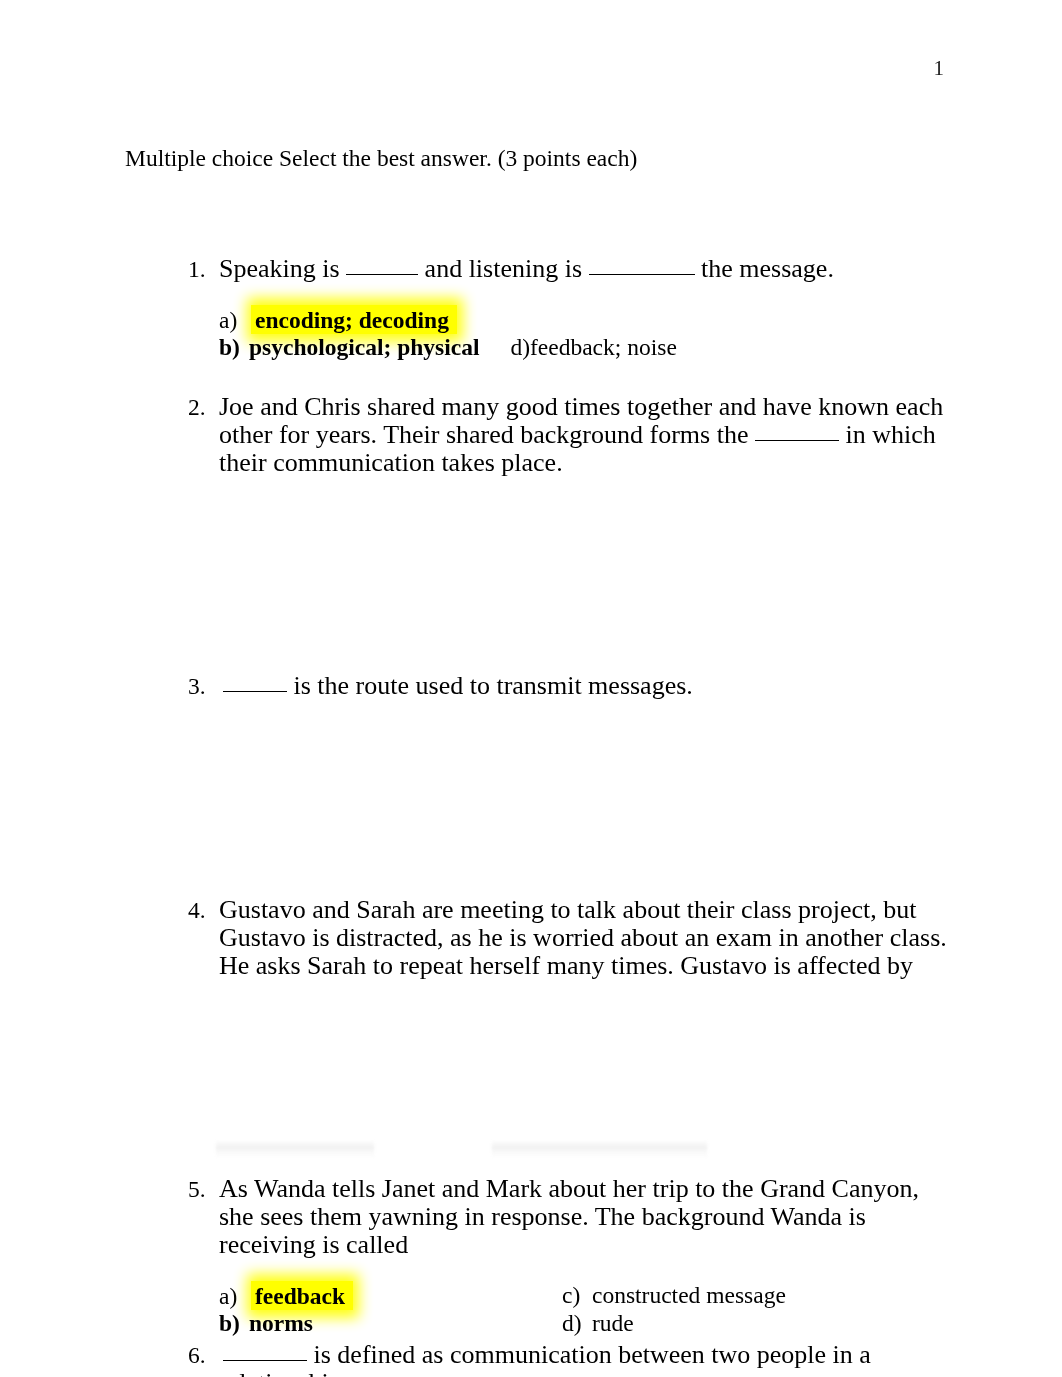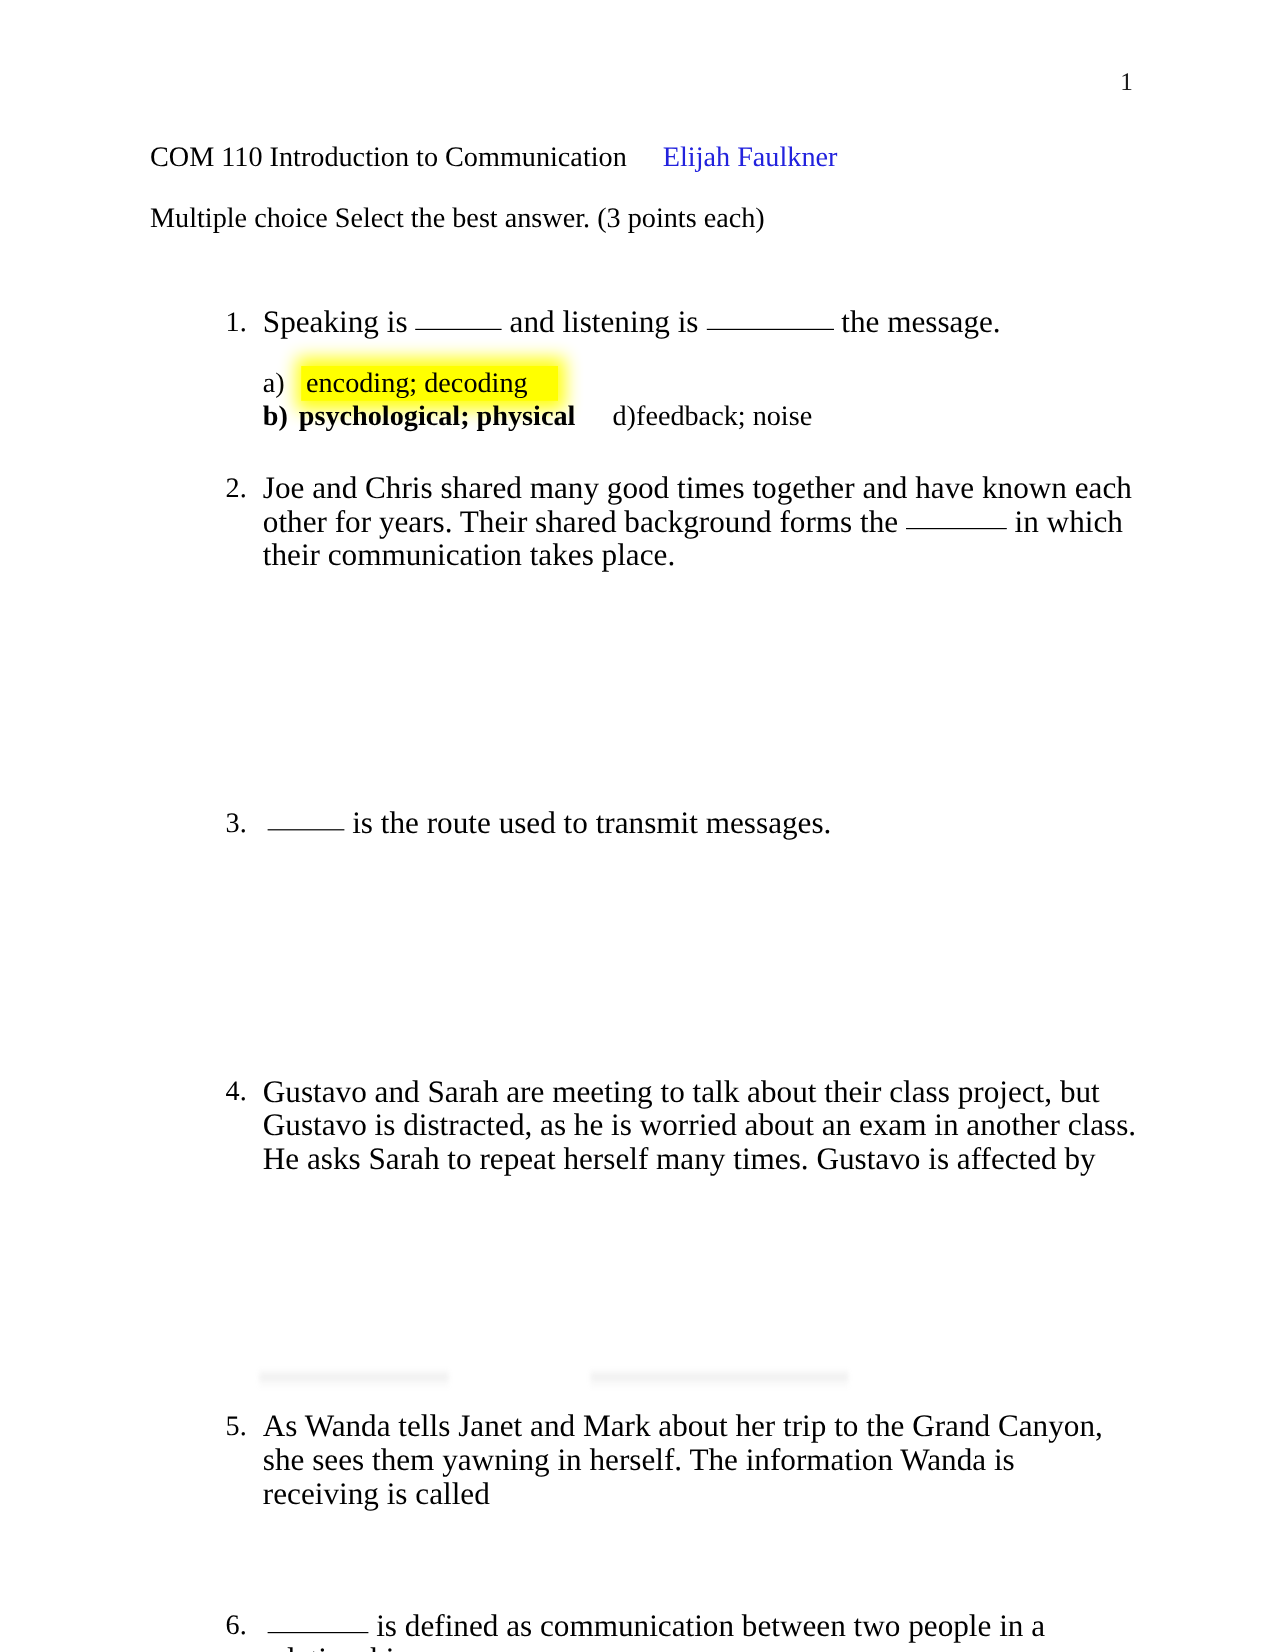--- a/index.html
+++ b/index.html
@@ -102,21 +102,22 @@
     display: inline-block;
     width: 30px;
   }
   .opt-a { left: 31px;  top: 0px; }
   .opt-b { left: 31px;  top: 28px; font-weight: bold; }
 
   
   .hl {
     position: relative;
     display: inline-block;
-    padding: 1px 27px 1px 6px;
+    padding: 1px 10px 1px 6px;
+    font-weight: bold;
   }
   .hl::before {
     content: "";
     position: absolute;
     left: -2px;
     top: -7px;
     right: -4px;
     bottom: -7px;
     background: #ffff00;
     filter: blur(7px);
@@ -150,21 +151,20 @@
   }
 </style>
 </head>
 <body>
 
 <div class="page">
 
   <div class="page-number">1</div>
 
   <div class="header-block">
-    <div class="header-line"><span>COM 110 Introduction to Communication</span><span class="student-name">Elijah Faulkner</span></div>
     <div class="instructions">Multiple choice Select the best answer. (3 points each)</div>
   </div>
 
   <div class="erased" style="left:216px; top:1140px; width:158px; height:18px;"></div>
   <div class="erased" style="left:492px; top:1140px; width:215px; height:18px;"></div>
 
   <div class="questions">
 
     <div class="question" style="top:255px;">
       <div class="q-row">
@@ -195,21 +195,27 @@
     <div class="question" style="top:896px;">
       <div class="q-row">
         <div class="q-num">4.</div>
         <div class="q-text">Gustavo and Sarah are meeting to talk about their class project, but Gustavo is distracted, as he is worried about an exam in another class. He asks Sarah to repeat herself many times. Gustavo is affected by</div>
       </div>
     </div>
 
     <div class="question" style="top:1175px;">
       <div class="q-row">
         <div class="q-num">5.</div>
-        <div class="q-text">As Wanda tells Janet and Mark about her trip to the Grand Canyon, she sees them yawning in herself. The information Wanda is receiving is called</div>
+        <div class="q-text">As Wanda tells Janet and Mark about her trip to the Grand Canyon, she sees them yawning in response. The background Wanda is receiving is called</div>
+      </div>
+      <div class="options">
+        <div class="opt opt-a"><span class="letter">a)</span><span class="hl"><span>feedback</span></span></div>
+        <div class="opt opt-b"><span class="letter">b)</span><span>norms</span></div>
+        <div class="opt" style="left:374px; top:0px;"><span class="letter">c)</span><span>constructed message</span></div>
+        <div class="opt" style="left:374px; top:28px;"><span class="letter">d)</span><span>rude</span></div>
       </div>
     </div>
 
     <div class="question" style="top:1341px;">
       <div class="q-row">
         <div class="q-num">6.</div>
         <div class="q-text"><span></span><span class="blank-line bl-md" style="margin-left:4px;"></span><span> is defined as communication between two people in a relationship.</span></div>
       </div>
     </div>
 

